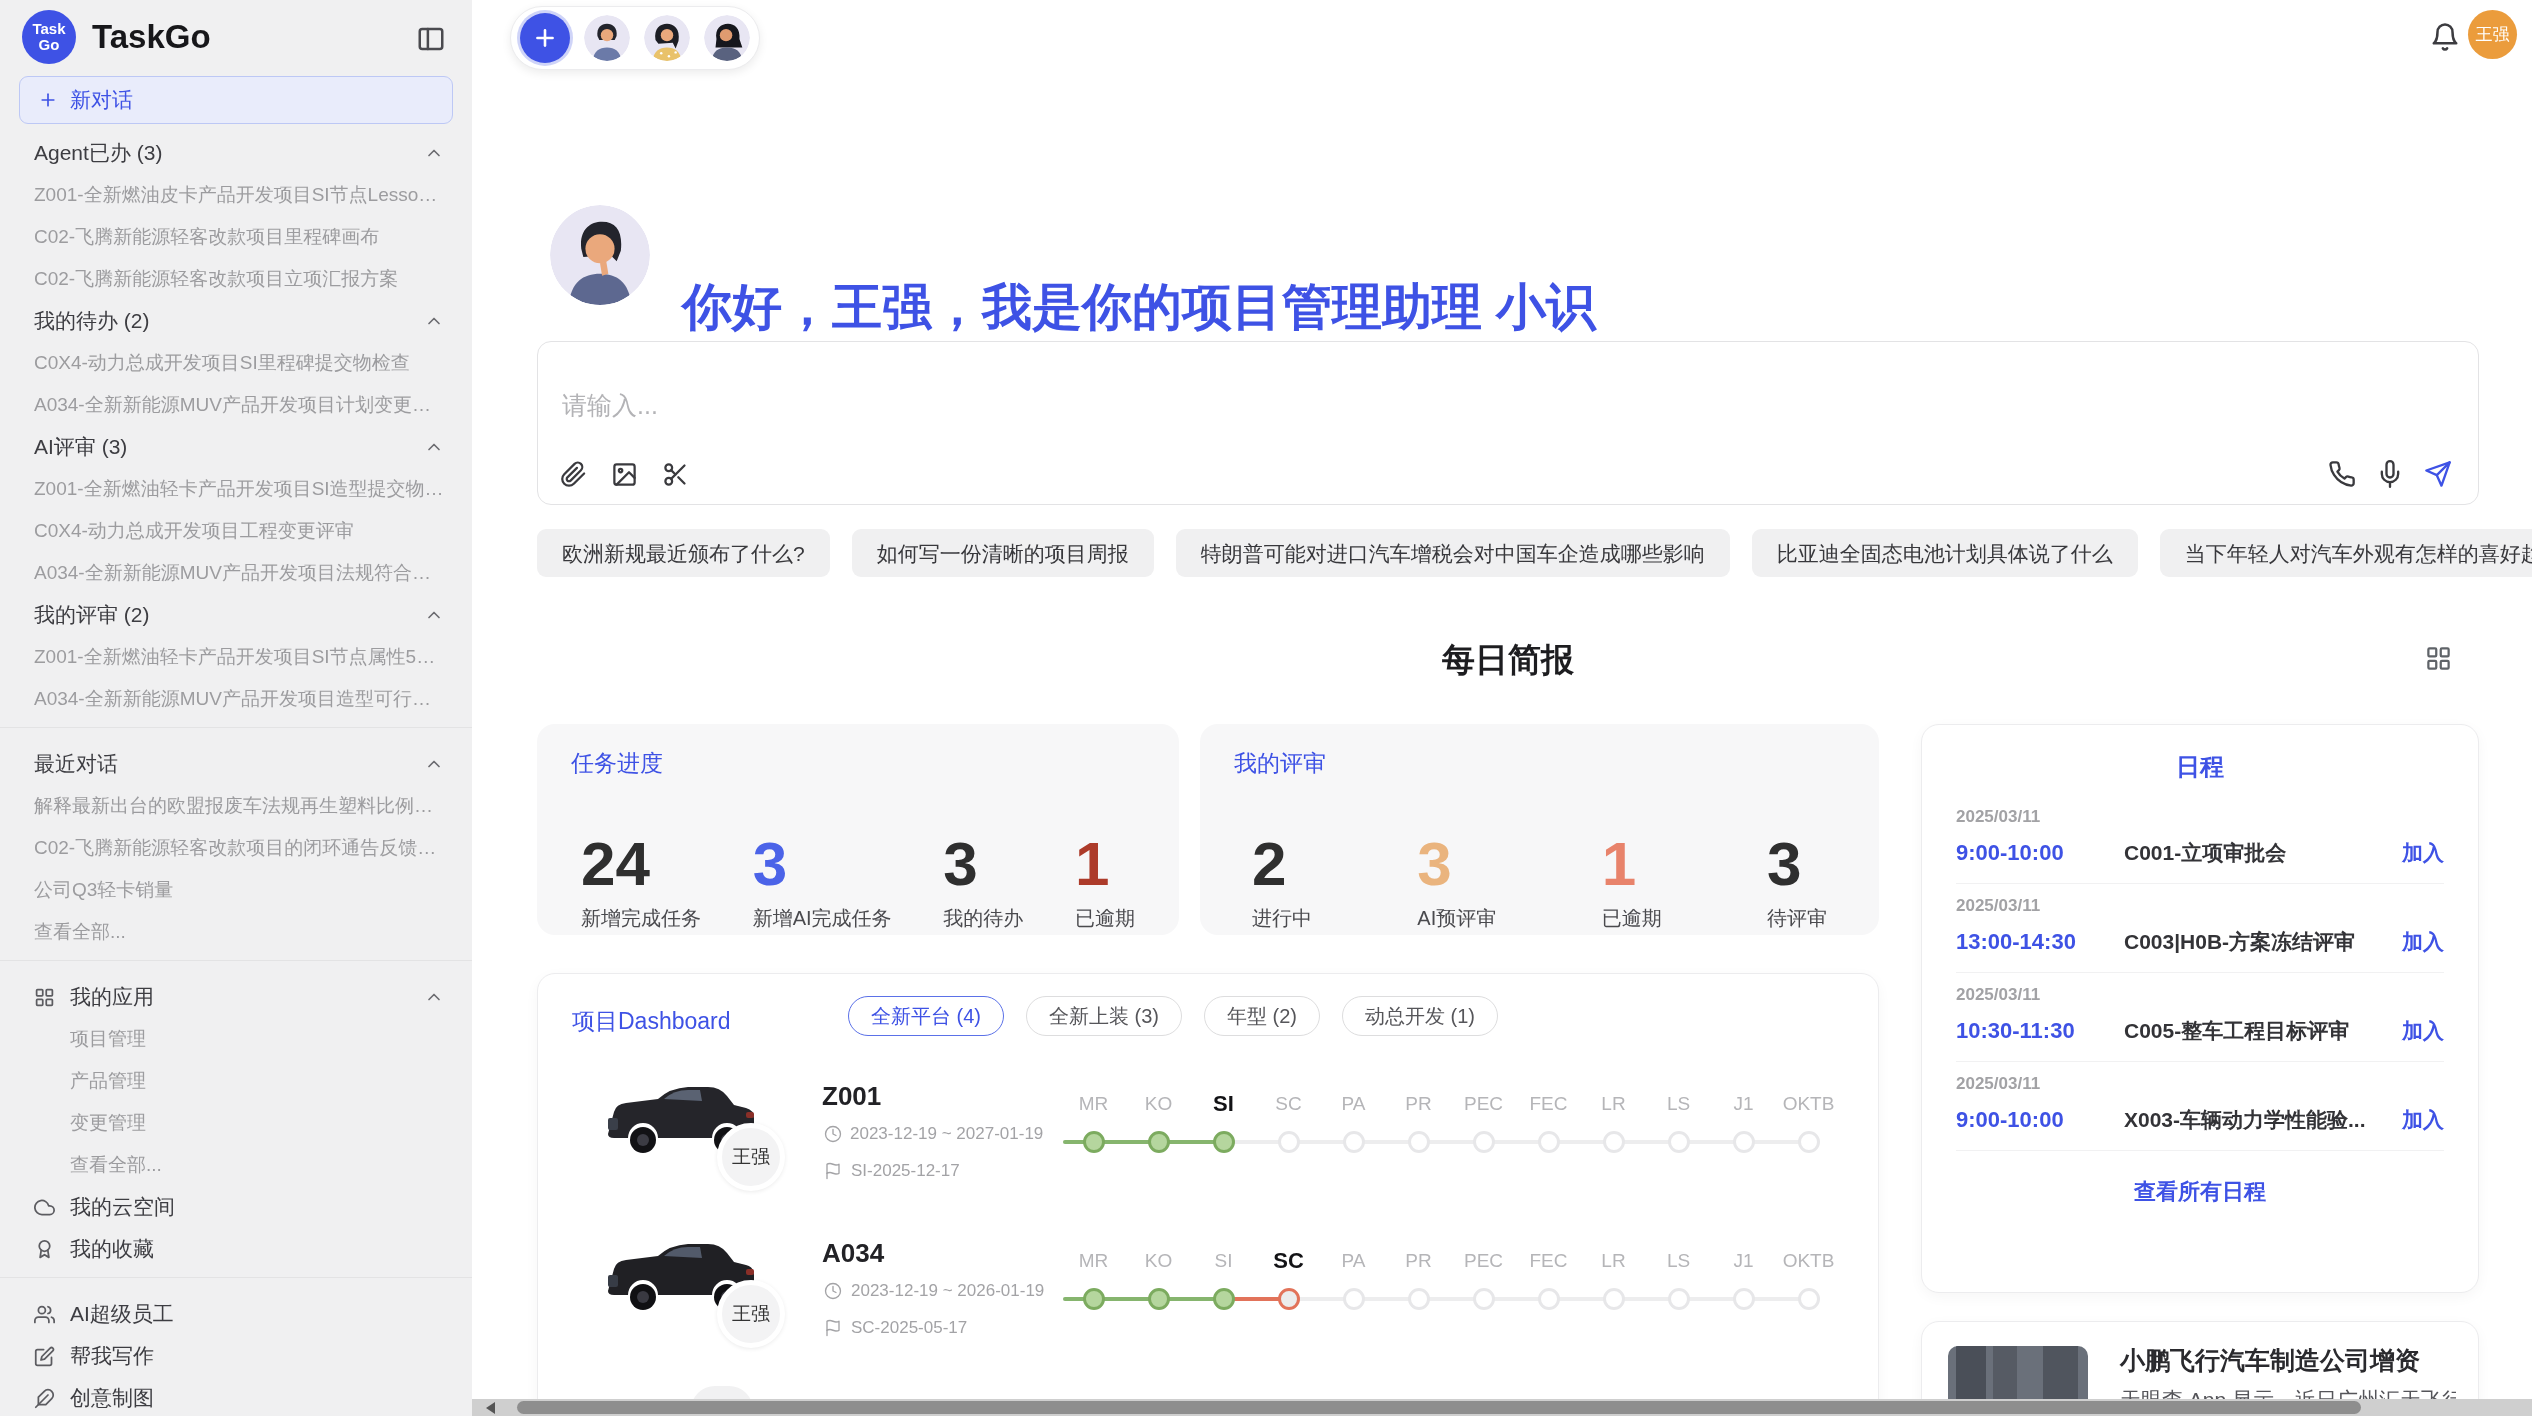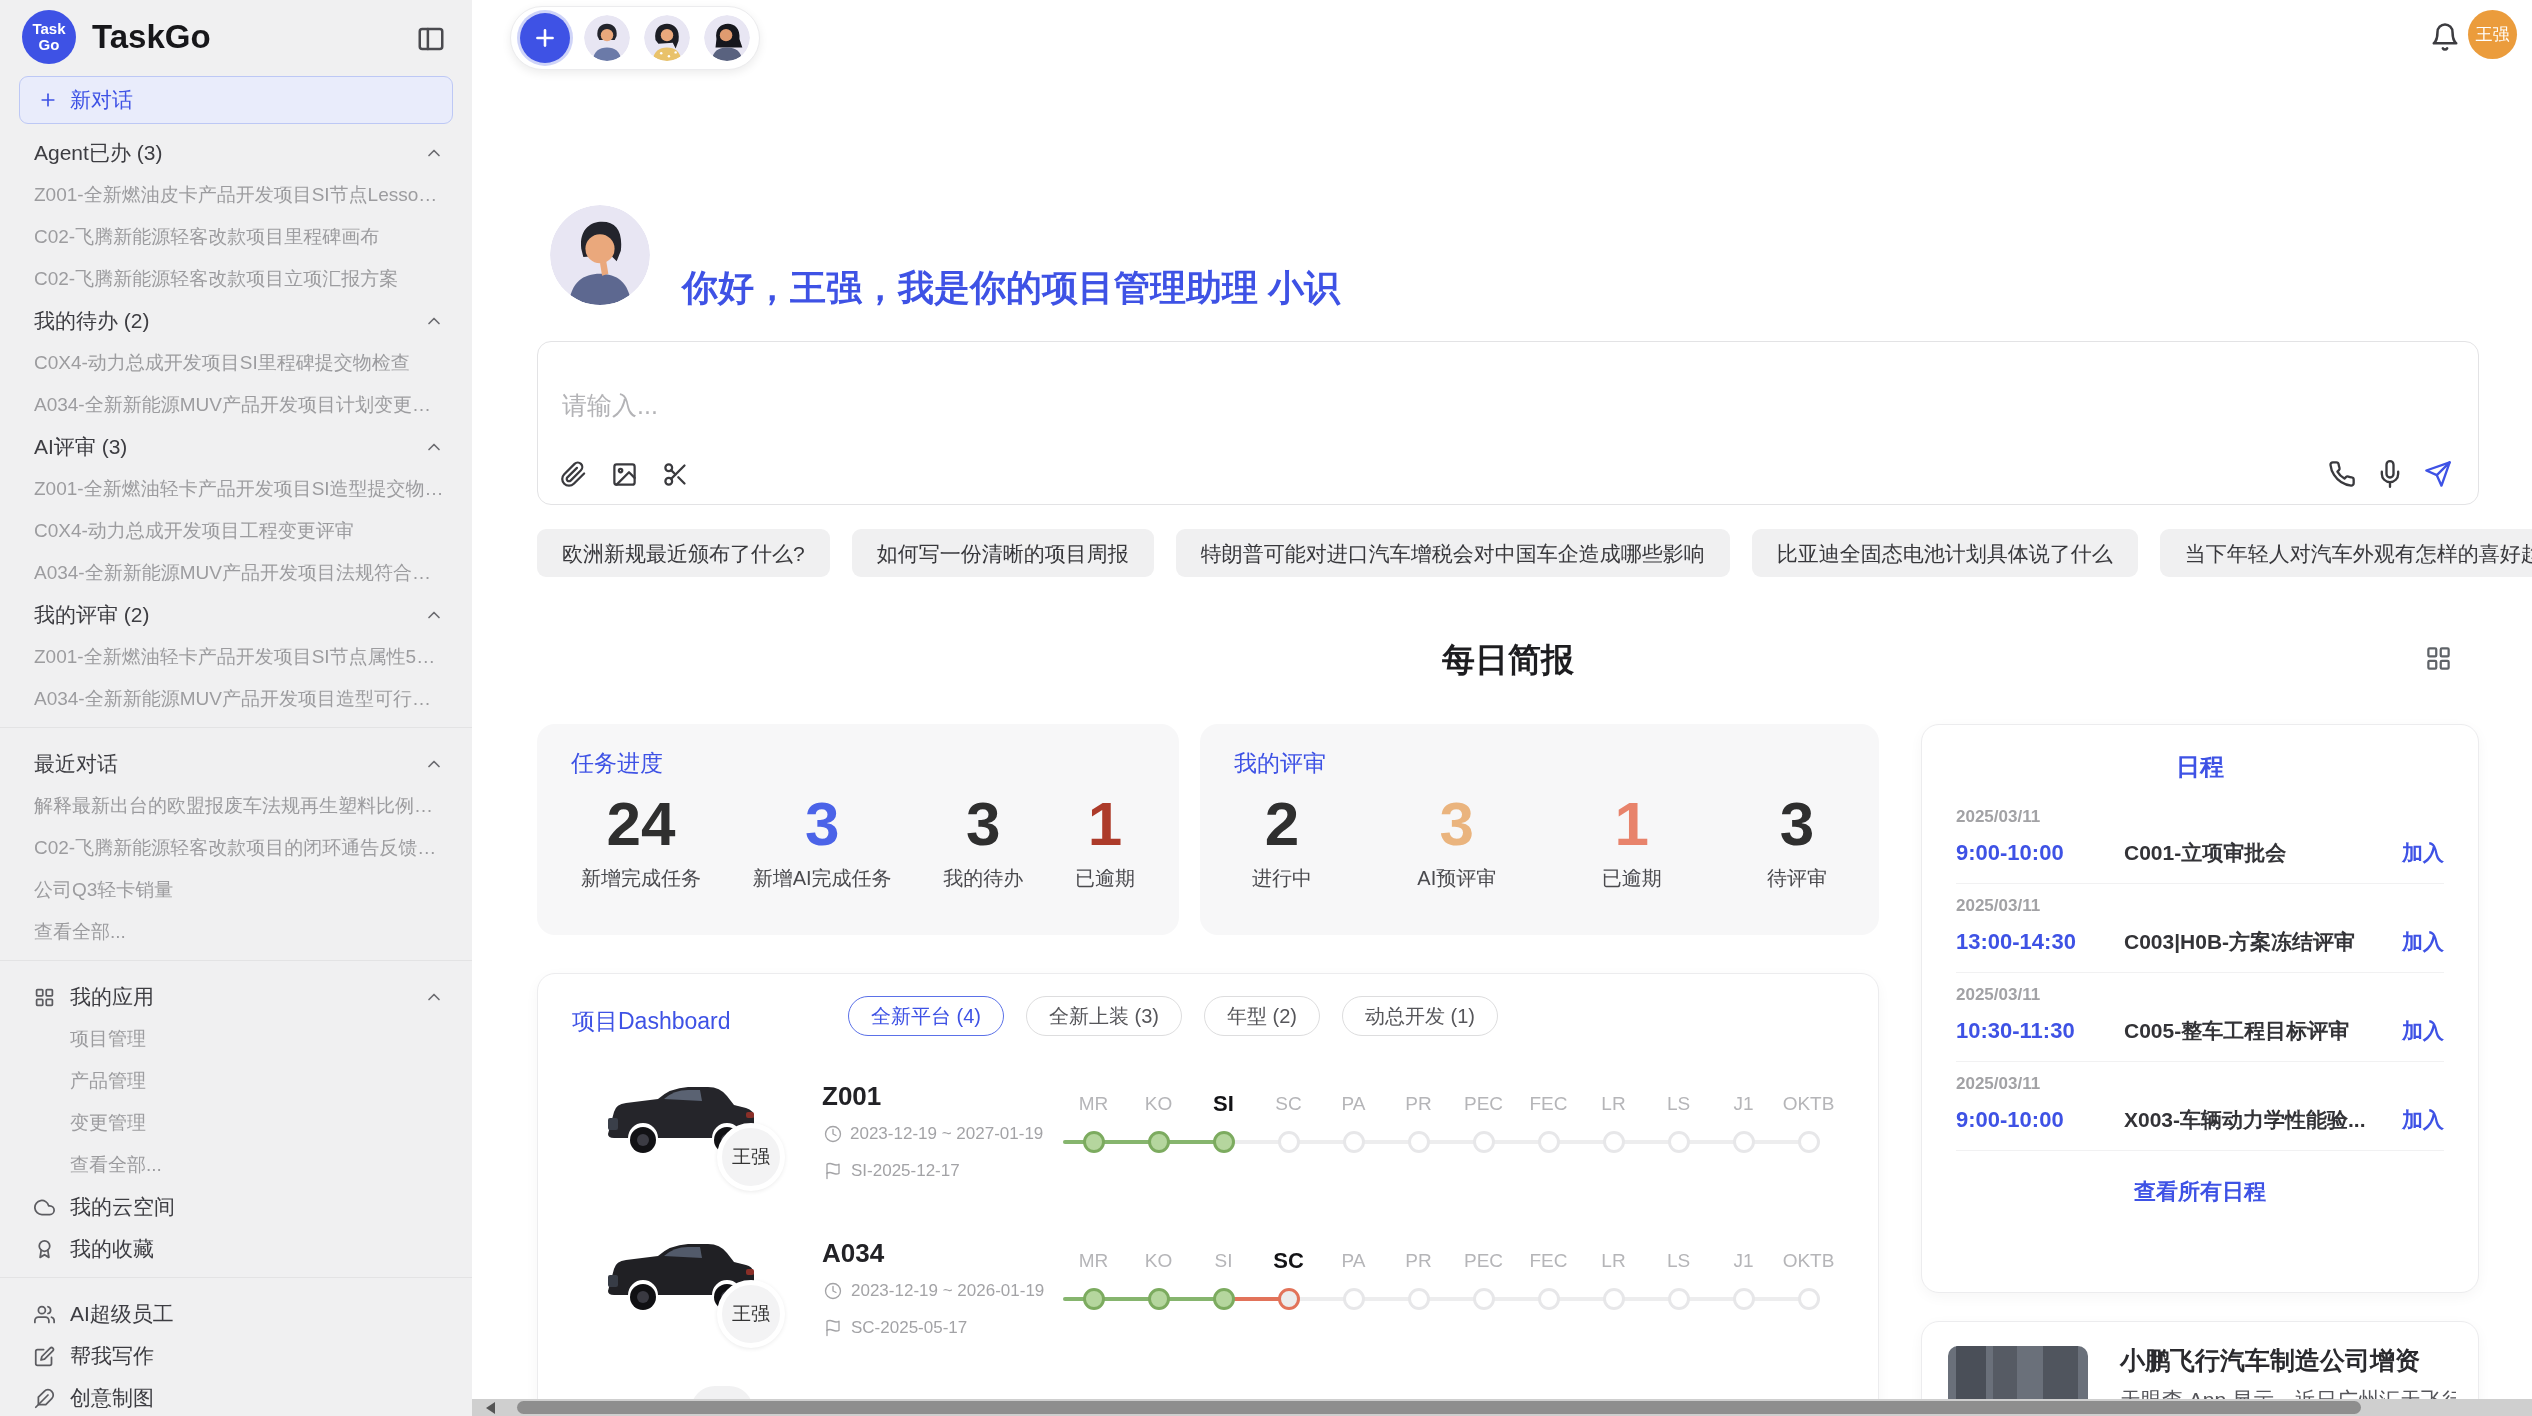--- a/index.html
+++ b/index.html
@@ -31,40 +31,40 @@
   .pill{position:absolute;left:38px;top:6px;height:62px;border-radius:34px;background:#fff;border:1px solid #ececee;
     box-shadow:0 3px 10px rgba(0,0,0,.08);display:flex;align-items:center;padding:0 9px;gap:14px;}
   .add-btn{width:50px;height:50px;border-radius:50%;background:var(--accent,#3E52E5);color:#fff;display:flex;
     align-items:center;justify-content:center;box-shadow:0 0 0 3px rgba(62,82,229,.25);cursor:pointer;}
   .add-btn .ic{width:26px;height:26px;stroke-width:2.4;}
   .av{width:46px;height:46px;border-radius:50%;display:block;}
   .bell{position:absolute;left:1958px;top:22px;width:30px;height:30px;color:#3c3c40;cursor:pointer;}
   .user-chip{position:absolute;left:1996px;top:10px;width:49px;height:49px;border-radius:50%;background:#EB9C3C;
     color:#fff;font-size:17px;display:flex;align-items:center;justify-content:center;cursor:pointer;}
   .greet-av{position:absolute;left:78px;top:205px;width:100px;height:100px;border-radius:50%;overflow:hidden;}
-  .greet-text{position:absolute;left:210px;top:240px;font-size:36px;font-weight:700;color:var(--accent,#3E52E5);}
+  .greet-text{position:absolute;left:210px;top:240px;font-size:50px;font-weight:700;color:var(--accent,#3E52E5);}
   .composer{position:absolute;left:65px;top:341px;width:1942px;height:164px;border:1.5px solid #e3e3e5;
     border-radius:14px;box-sizing:border-box;background:#fff;}
   .composer input{position:absolute;left:22px;top:48px;width:1600px;border:none;outline:none;font-size:25px;
     color:#333;background:transparent;font-family:inherit;}
   .composer input::placeholder{color:#b3b3b6;}
   .comp-icons{position:absolute;left:22px;bottom:16px;display:flex;gap:24px;color:#3a3a3e;}
   .comp-icons .ic{width:27px;height:27px;cursor:pointer;}
   .comp-right{position:absolute;right:26px;bottom:16px;display:flex;gap:20px;align-items:center;color:#3a3a3e;}
   .comp-right .ic{width:28px;height:28px;cursor:pointer;}
   .send-ic{color:var(--accent,#3E52E5);}
   .chips{position:absolute;left:65px;top:529px;display:flex;gap:22px;}
   .chip{height:48px;line-height:50px;background:#f0f0f1;border-radius:9px;padding:0 25px;font-size:21px;
     color:#38383c;white-space:nowrap;cursor:pointer;}
   .brief-title{position:absolute;left:65px;top:638px;width:1942px;text-align:center;font-size:33px;font-weight:700;color:#1d1d20;}
   .brief-grid{position:absolute;left:1953px;top:645px;width:27px;height:27px;color:#5f6368;cursor:pointer;}
   .statcard{position:absolute;top:724px;height:211px;background:#f7f7f8;border-radius:18px;box-sizing:border-box;}
   .statcard .card-title{position:absolute;left:34px;top:24px;font-size:23px;color:var(--accent,#3E52E5);}
   .stat-row{position:absolute;left:0;right:0;top:64px;display:flex;justify-content:space-between;}
-  .stat{text-align:center;}
+  .stat{text-align:left;margin-top:40px;}
   .stat-num{font-size:62px;font-weight:600;line-height:1.15;color:#2f2f2f;}
   .stat-label{margin-top:6px;font-size:20px;color:#4a4a4e;}
   .panel{background:#fff;border:1.5px solid #ececee;border-radius:18px;box-sizing:border-box;
     box-shadow:0 4px 14px rgba(0,0,0,.04);}
   
   .dash{position:absolute;left:65px;top:973px;width:1342px;height:470px;}
   .dash-title{position:absolute;left:34px;top:32px;font-size:23px;color:var(--accent,#3E52E5);}
   .tabs{position:absolute;left:310px;top:22px;display:flex;gap:22px;}
   .tab{height:40px;line-height:38px;border:1.5px solid #ddddde;border-radius:21px;padding:0 22px;font-size:20px;
     color:#56565a;background:#fff;box-sizing:border-box;cursor:pointer;white-space:nowrap;}

